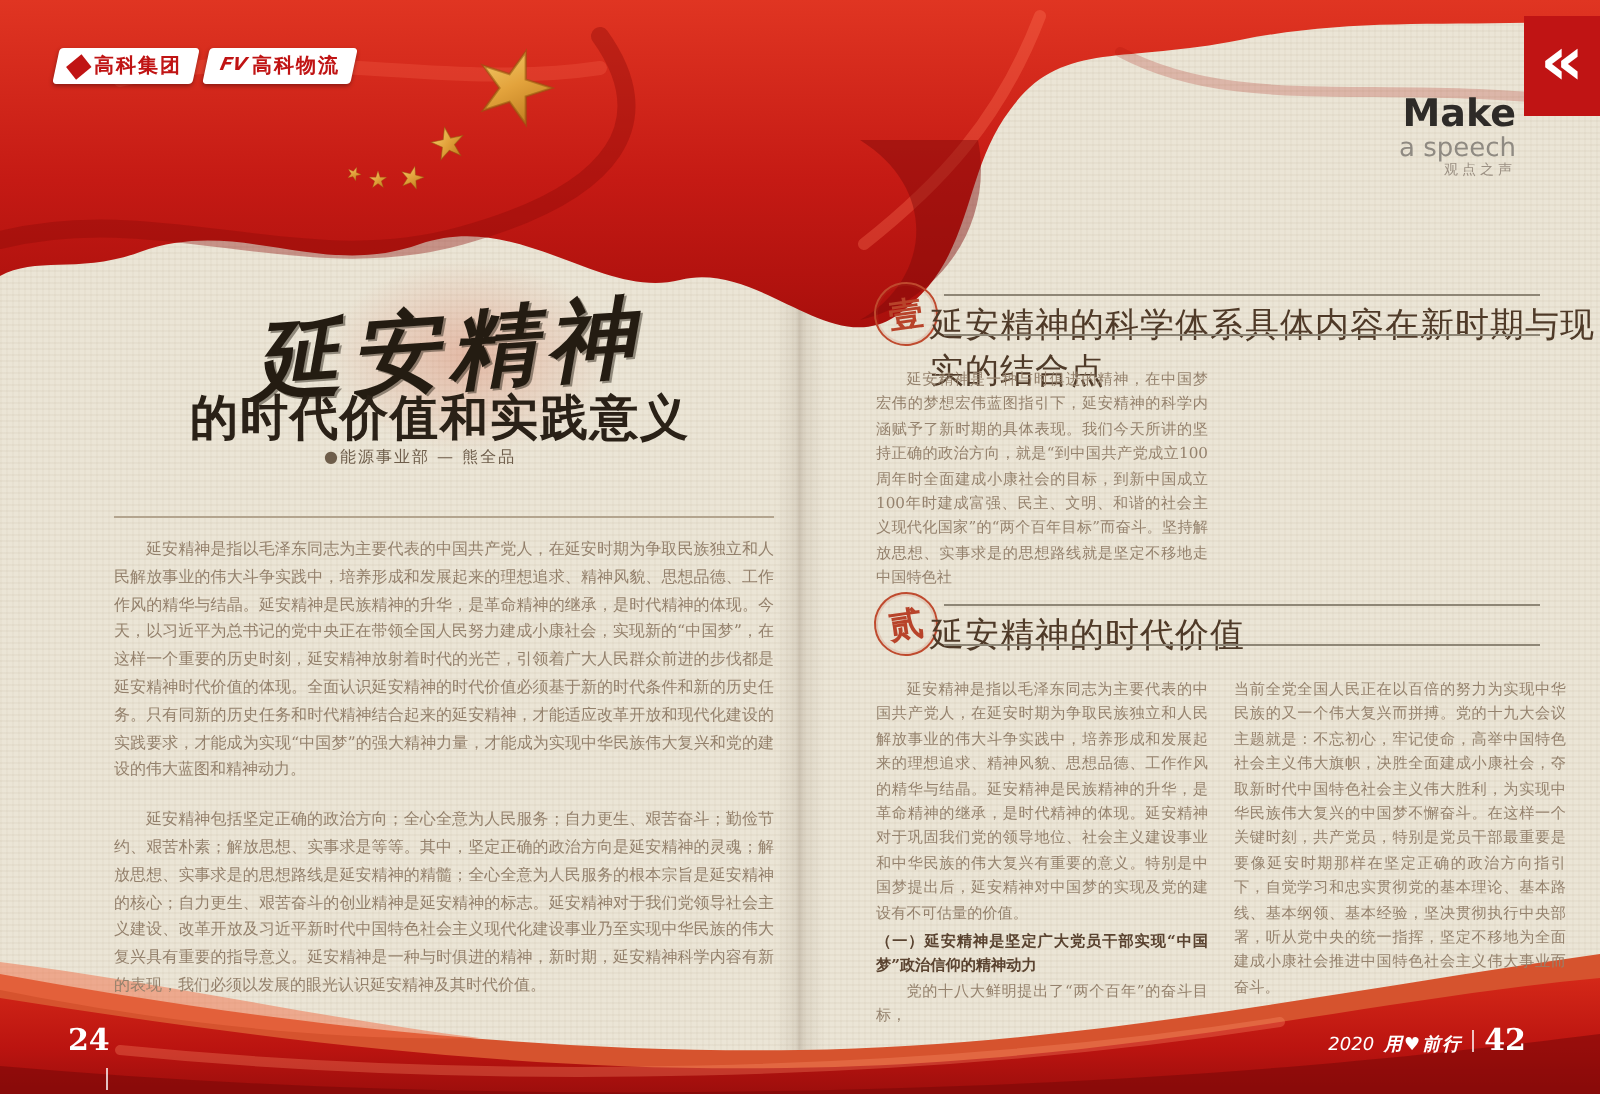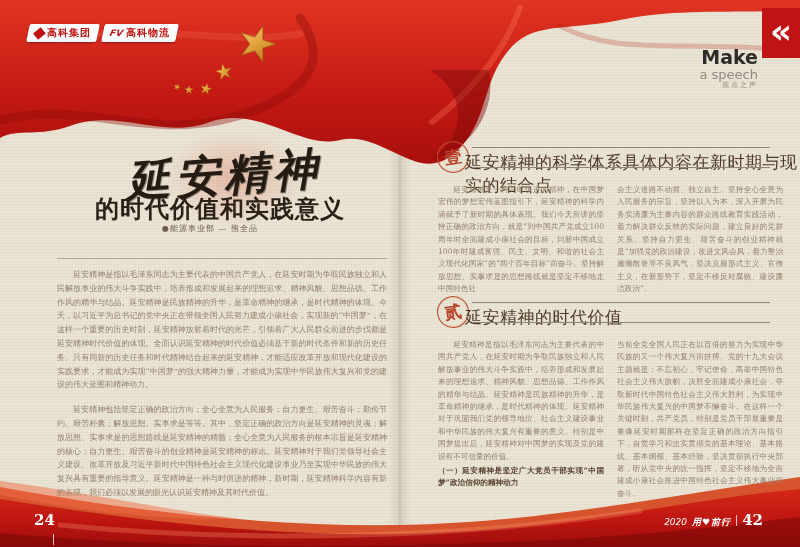--- a/index.html
+++ b/index.html
@@ -146,33 +146,31 @@
   </div>
 
   <div class="sec-circle" style="left:437px;top:141px;">壹</div>
   <div class="sec-line" style="top:147px;"></div>
   <div class="sec-heading" style="top:151px;">延安精神的科学体系具体内容在新时期与现实的结合点</div>
   <div class="sec-line" style="top:167px;"></div>
   <div class="cols" style="top:184px;">
     <div class="col">
       <p class="indent">延安精神是一种与时俱进的精神，在中国梦宏伟的梦想宏伟蓝图指引下，延安精神的科学内涵赋予了新时期的具体表现。我们今天所讲的坚持正确的政治方向，就是“到中国共产党成立100周年时全面建成小康社会的目标，到新中国成立100年时建成富强、民主、文明、和谐的社会主义现代化国家”的“两个百年目标”而奋斗。坚持解放思想、实事求是的思想路线就是坚定不移地走中国特色社</p>
     </div>
-    <div class="col">
-      <p>会主义道路不动摇、独立自主。坚持全心全意为人民服务的宗旨，坚持以人为本，深入开展为民务实清廉为主要内容的群众路线教育实践活动，着力解决群众反映的实际问题，建立良好的党群关系。坚持自力更生、艰苦奋斗的创业精神就是“加强党的政治建设，改进文风会风，着力整治庸懒散奢等不良风气，坚决克服形式主义、官僚主义，在新形势下，坚定不移反对腐败、建设廉洁政治”。</p>
-    </div>
   </div>
 
   <div class="sec-circle" style="left:437px;top:296px;">贰</div>
   <div class="sec-line" style="top:302px;"></div>
   <div class="sec-heading" style="top:306px;text-align:right;">延安精神的时代价值</div>
   <div class="sec-line" style="top:322px;"></div>
   <div class="cols" style="top:339px;">
     <div class="col">
       <p class="indent">延安精神是指以毛泽东同志为主要代表的中国共产党人，在延安时期为争取民族独立和人民解放事业的伟大斗争实践中，培养形成和发展起来的理想追求、精神风貌、思想品德、工作作风的精华与结晶。延安精神是民族精神的升华，是革命精神的继承，是时代精神的体现。延安精神对于巩固我们党的领导地位、社会主义建设事业和中华民族的伟大复兴有重要的意义。特别是中国梦提出后，延安精神对中国梦的实现及党的建设有不可估量的价值。</p>
       <p class="subhead">（一）延安精神是坚定广大党员干部实现“中国梦”政治信仰的精神动力</p>
+      <p class="indent">党的十八大鲜明提出了“两个百年”的奋斗目标，</p>
     </div>
     <div class="col">
       <p>当前全党全国人民正在以百倍的努力为实现中华民族的又一个伟大复兴而拼搏。党的十九大会议主题就是：不忘初心，牢记使命，高举中国特色社会主义伟大旗帜，决胜全面建成小康社会，夺取新时代中国特色社会主义伟大胜利，为实现中华民族伟大复兴的中国梦不懈奋斗。在这样一个关键时刻，共产党员，特别是党员干部最重要是要像延安时期那样在坚定正确的政治方向指引下，自觉学习和忠实贯彻党的基本理论、基本路线、基本纲领、基本经验，坚决贯彻执行中央部署，听从党中央的统一指挥，坚定不移地为全面建成小康社会推进中国特色社会主义伟大事业而奋斗。</p>
     </div>
   </div>
 
   <svg class="ribbon-bottom" viewBox="0 0 800 100" aria-hidden="true">
     <defs>
       <linearGradient id="g-red-bot" x1="0" y1="0" x2="0" y2="1">
         <stop offset="0" stop-color="#d42818"></stop>

